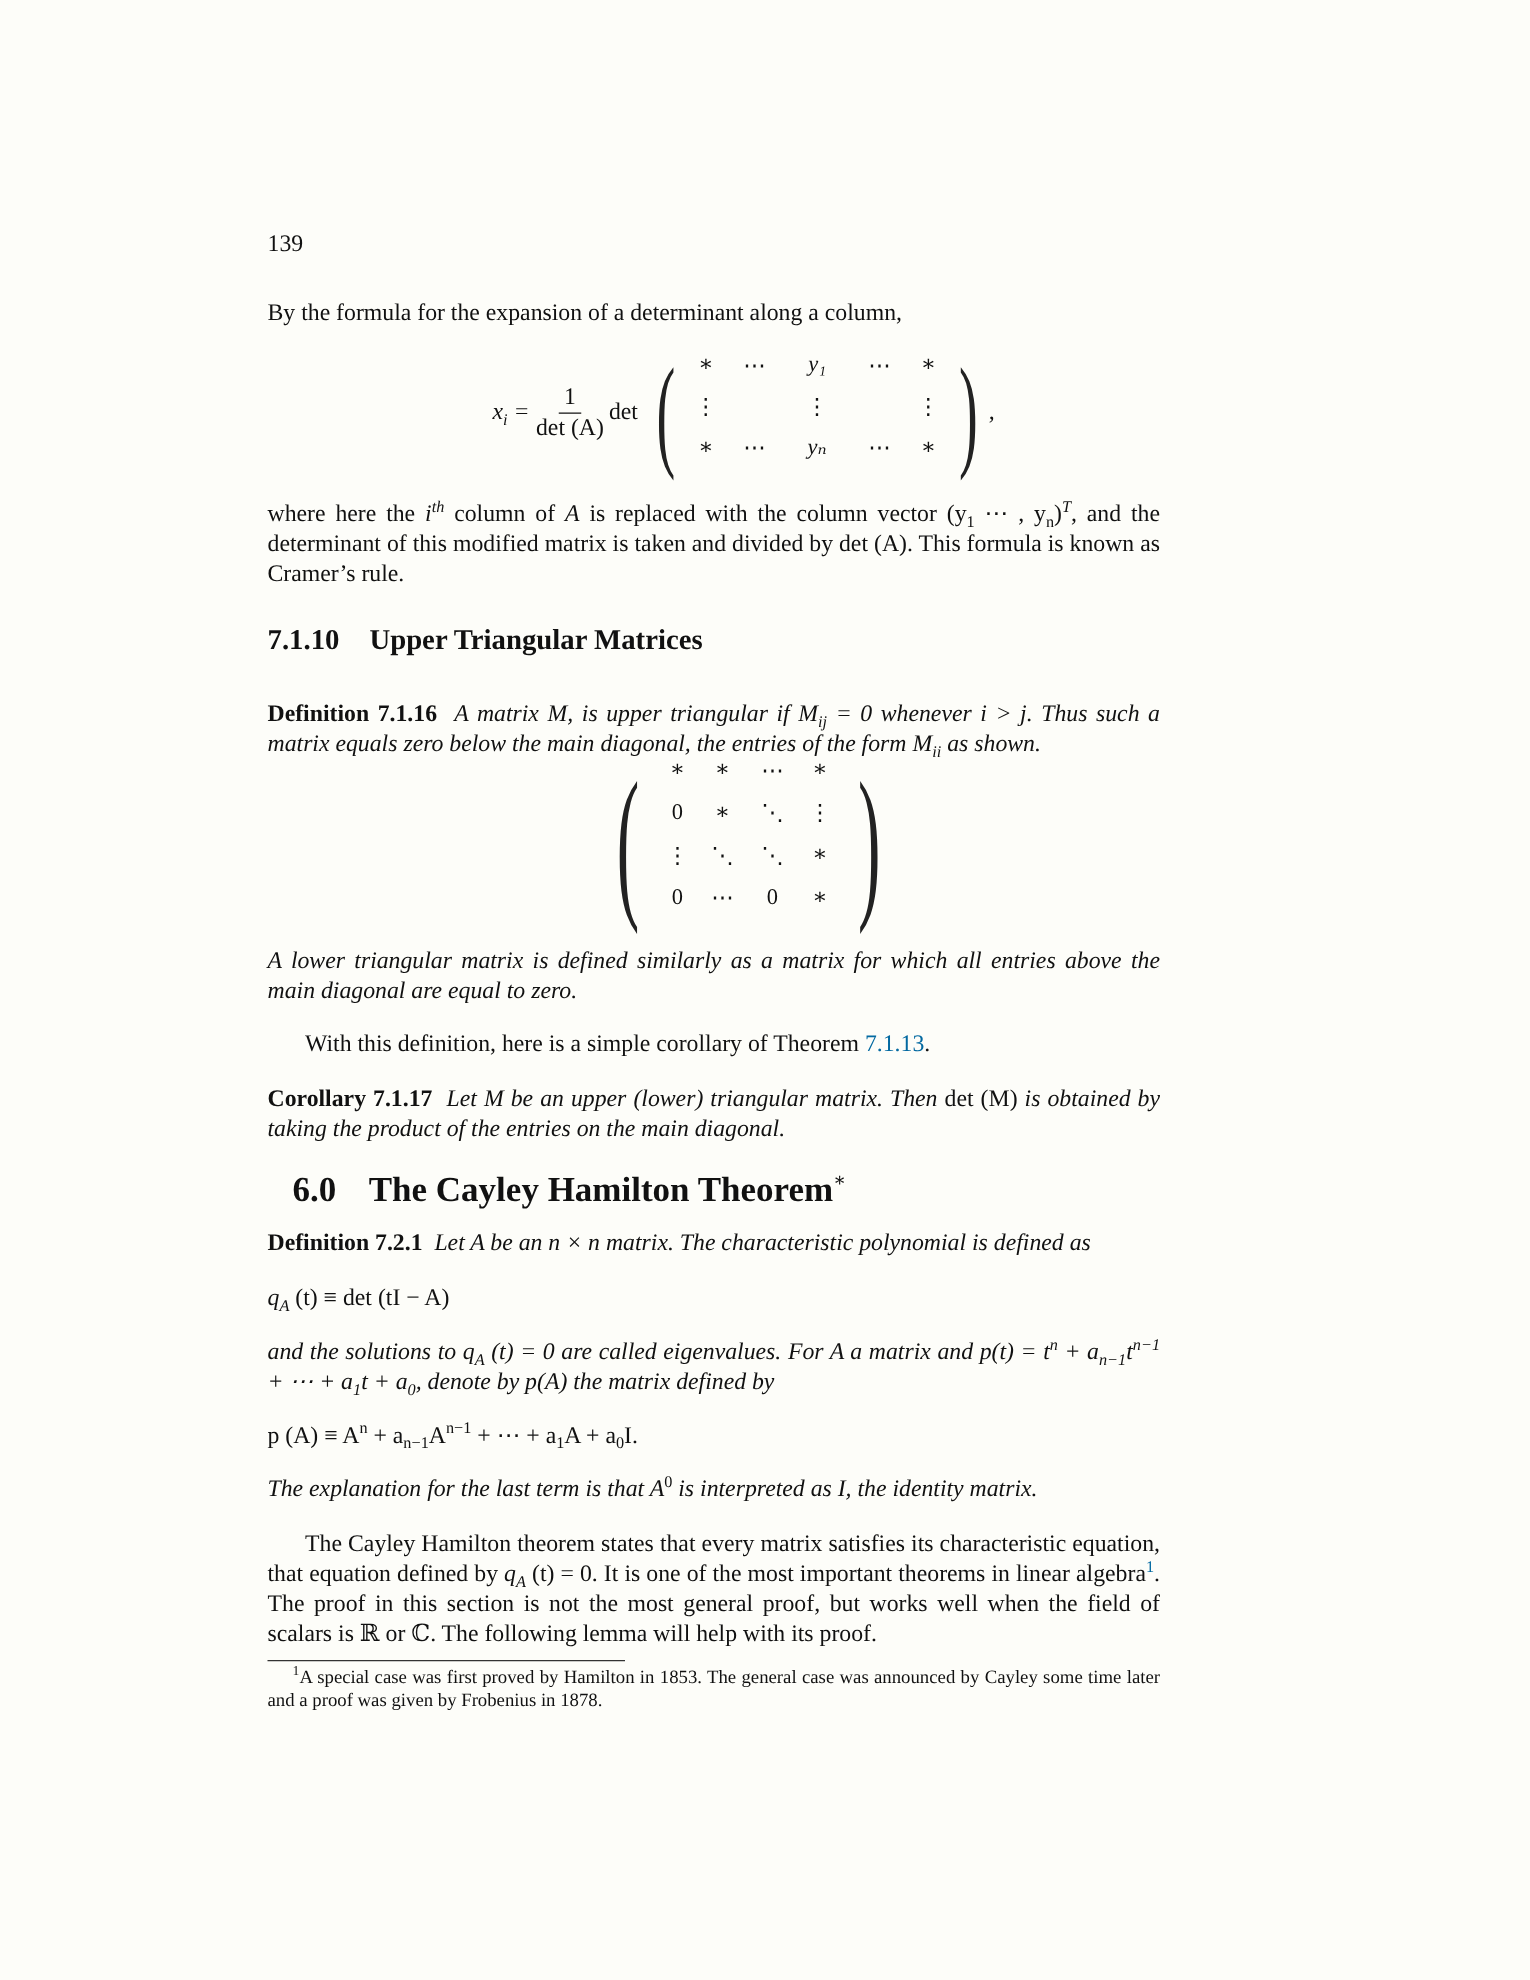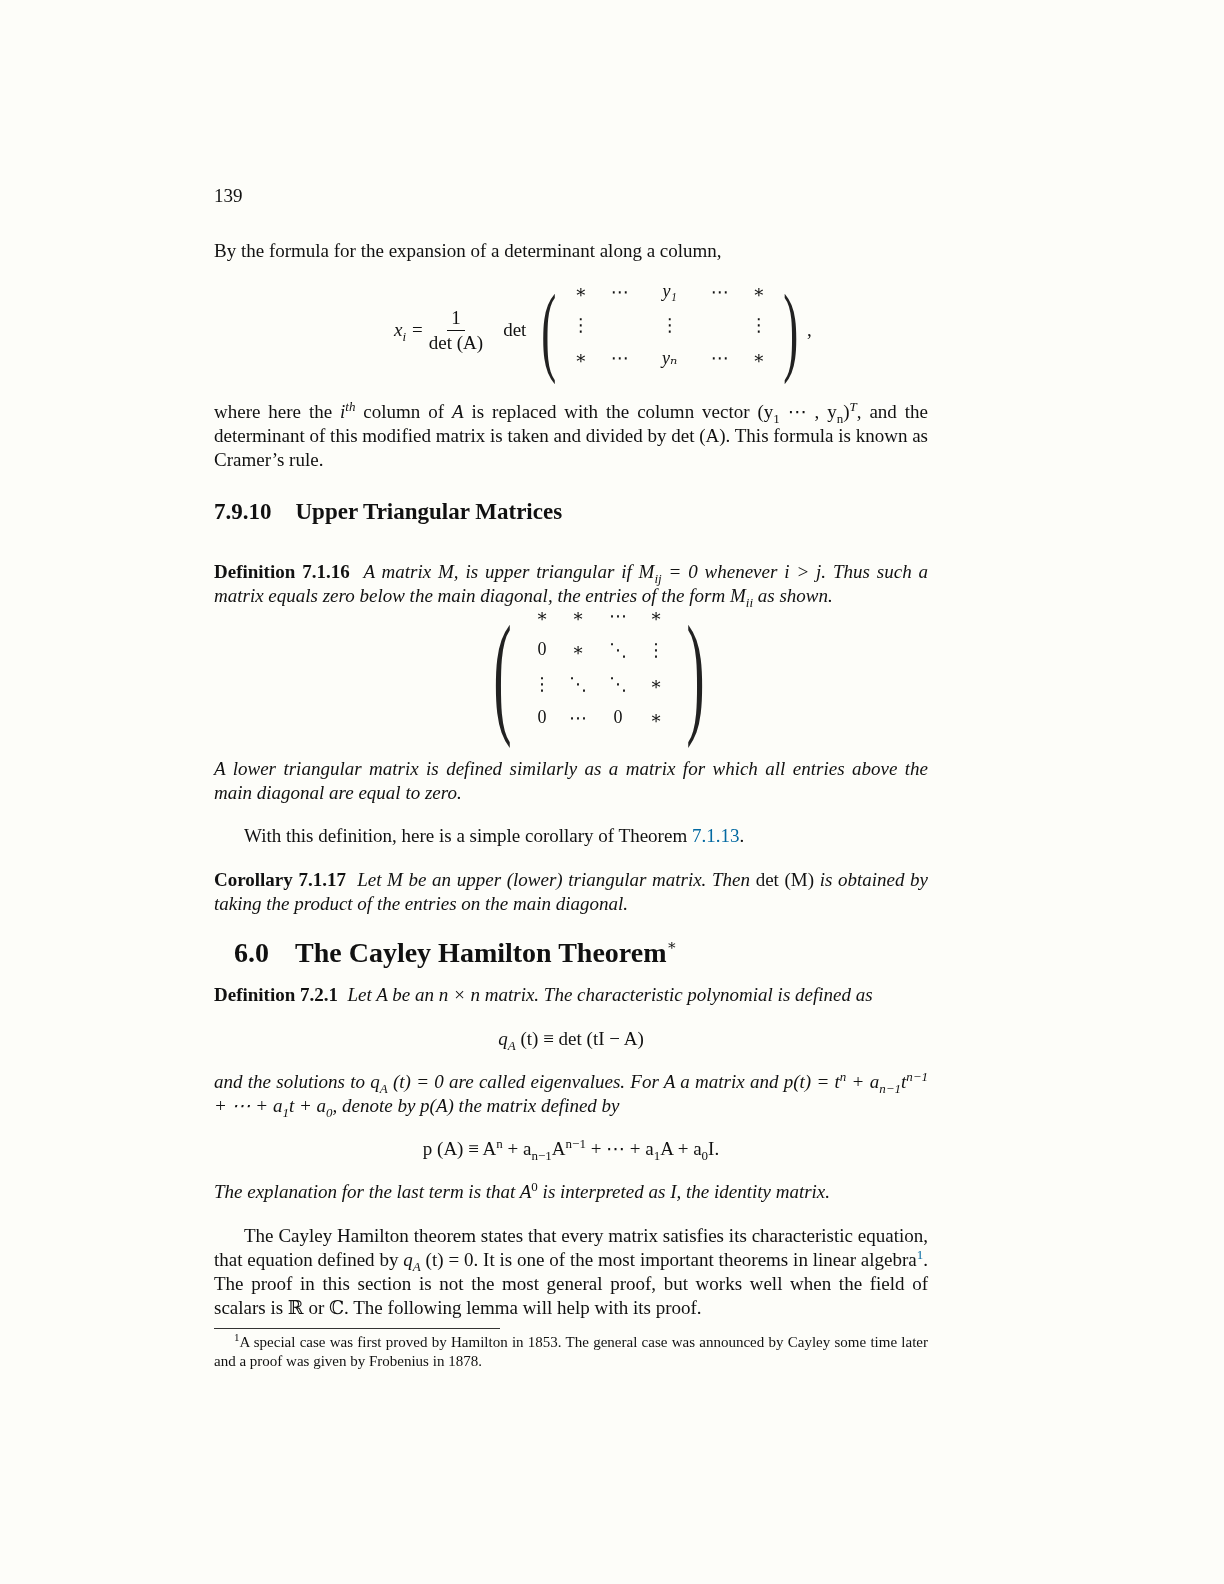--- a/index.html
+++ b/index.html
@@ -11,21 +11,21 @@
   .abs { position:absolute; }
   .txt { font-size:19px; line-height:24px; }
   .it { font-style:italic; }
   .b { font-weight:bold; }
   .rm { font-style:normal; }
   sub, sup { font-size:13px; line-height:0; }
   .link { color:#0369a1; }
   .header { left:214px; top:185px; width:714px; font-size:19px; display:flex; justify-content:space-between; }
   .header .ast { font-size:12px; vertical-align:6px; }
   .para { left:214px; width:714px; text-align:justify; }
-  .center { left:214px; width:714px; text-align:center; }
+  .center { left:214px; width:714px; }
   .h3 { left:214px; font-size:23px; font-weight:bold; }
   .h2 { left:234px; font-size:28px; font-weight:bold; }
   .matrix { display:inline-grid; }
   .paren { font-weight:100; transform-origin:center; color:#222; }
   .fn-rule { left:214px; top:1328px; width:286px; height:1px; background:#333; }
   .foot { left:214px; width:714px; font-size:15px; line-height:19px; text-align:justify; }
   .cell { text-align:center; font-size:18px; }
   .frac { display:inline-flex; flex-direction:column; align-items:center; vertical-align:middle; }
   .frac .num { border-bottom:1px solid #111; padding:0 4px; line-height:24px; }
   .frac .den { line-height:24px; }
@@ -39,21 +39,21 @@
 
 <div class="abs para txt" style="top:239px;">By the formula for the expansion of a determinant along a column,</div>
 
 <div class="abs" style="left:394px; top:280px; height:100px; display:flex; align-items:center; font-size:19px;">
   <span class="it"><span>x</span><sub>i</sub></span>
   <span style="margin:0 6px;">=</span>
   <span class="frac">
     <span class="num">1</span>
     <span class="den">det (A)</span>
   </span>
-  <span style="margin:0 6px 0 20px;">det</span>
+  <span style="margin:0 6px 0 4px;">det</span>
   <span class="paren" style="font-size:100px; line-height:100px; transform:scaleX(0.45);">(</span>
   <div class="matrix" style="grid-template-columns:30px 48px 52px 48px 30px; grid-template-rows:33px 33px 33px;">
     <span class="cell">∗</span>
     <span class="cell">⋯</span>
     <span class="cell it">y₁</span>
     <span class="cell">⋯</span>
     <span class="cell">∗</span>
     <span class="cell">⋮</span>
     <span class="cell"></span>
     <span class="cell">⋮</span>
@@ -67,21 +67,21 @@
   </div>
   <span class="paren" style="font-size:100px; line-height:100px; transform:scaleX(0.45);">)</span>
   <span>,</span>
 </div>
 
 <div class="abs para txt" style="top:400px;">
   <span>where here the </span><span class="it">i</span><sup class="it">th</sup><span> column of </span><span class="it">A</span><span> is replaced with the column vector (y</span><sub>1</sub><span> ⋯ , y</span><sub>n</sub><span>)</span><sup class="it">T</sup><span>, and the determinant of this modified matrix is taken and divided by det (A). This formula is known as Cramer’s rule.</span>
 </div>
 
 <div class="abs h3" style="top:499px;">
-  <span>7.9.10</span><span style="display:inline-block; width:24px;"></span><span>Upper Triangular Matrices</span>
+  <span>7.1.10</span><span style="display:inline-block; width:24px;"></span><span>Upper Triangular Matrices</span>
 </div>
 
 <div class="abs para txt" style="top:560px;">
   <span class="b">Definition 7.1.16</span>&nbsp;&nbsp;<span class="it">A matrix M, is upper triangular if M</span><sub class="it">ij</sub><span class="it"> = 0 whenever i &gt; j. Thus such a matrix equals zero below the main diagonal, the entries of the form M</span><sub class="it">ii</sub><span class="it"> as shown.</span>
 </div>
 
 <div class="abs" style="left:480px; top:604px; height:138px; display:flex; align-items:center;">
   <span class="paren" style="font-size:135px; line-height:135px; transform:scaleX(0.4);">(</span>
   <div class="matrix" style="grid-template-columns:34px 38px 42px 34px; grid-template-rows:34px 34px 34px 34px;">
     <span class="cell">∗</span>

